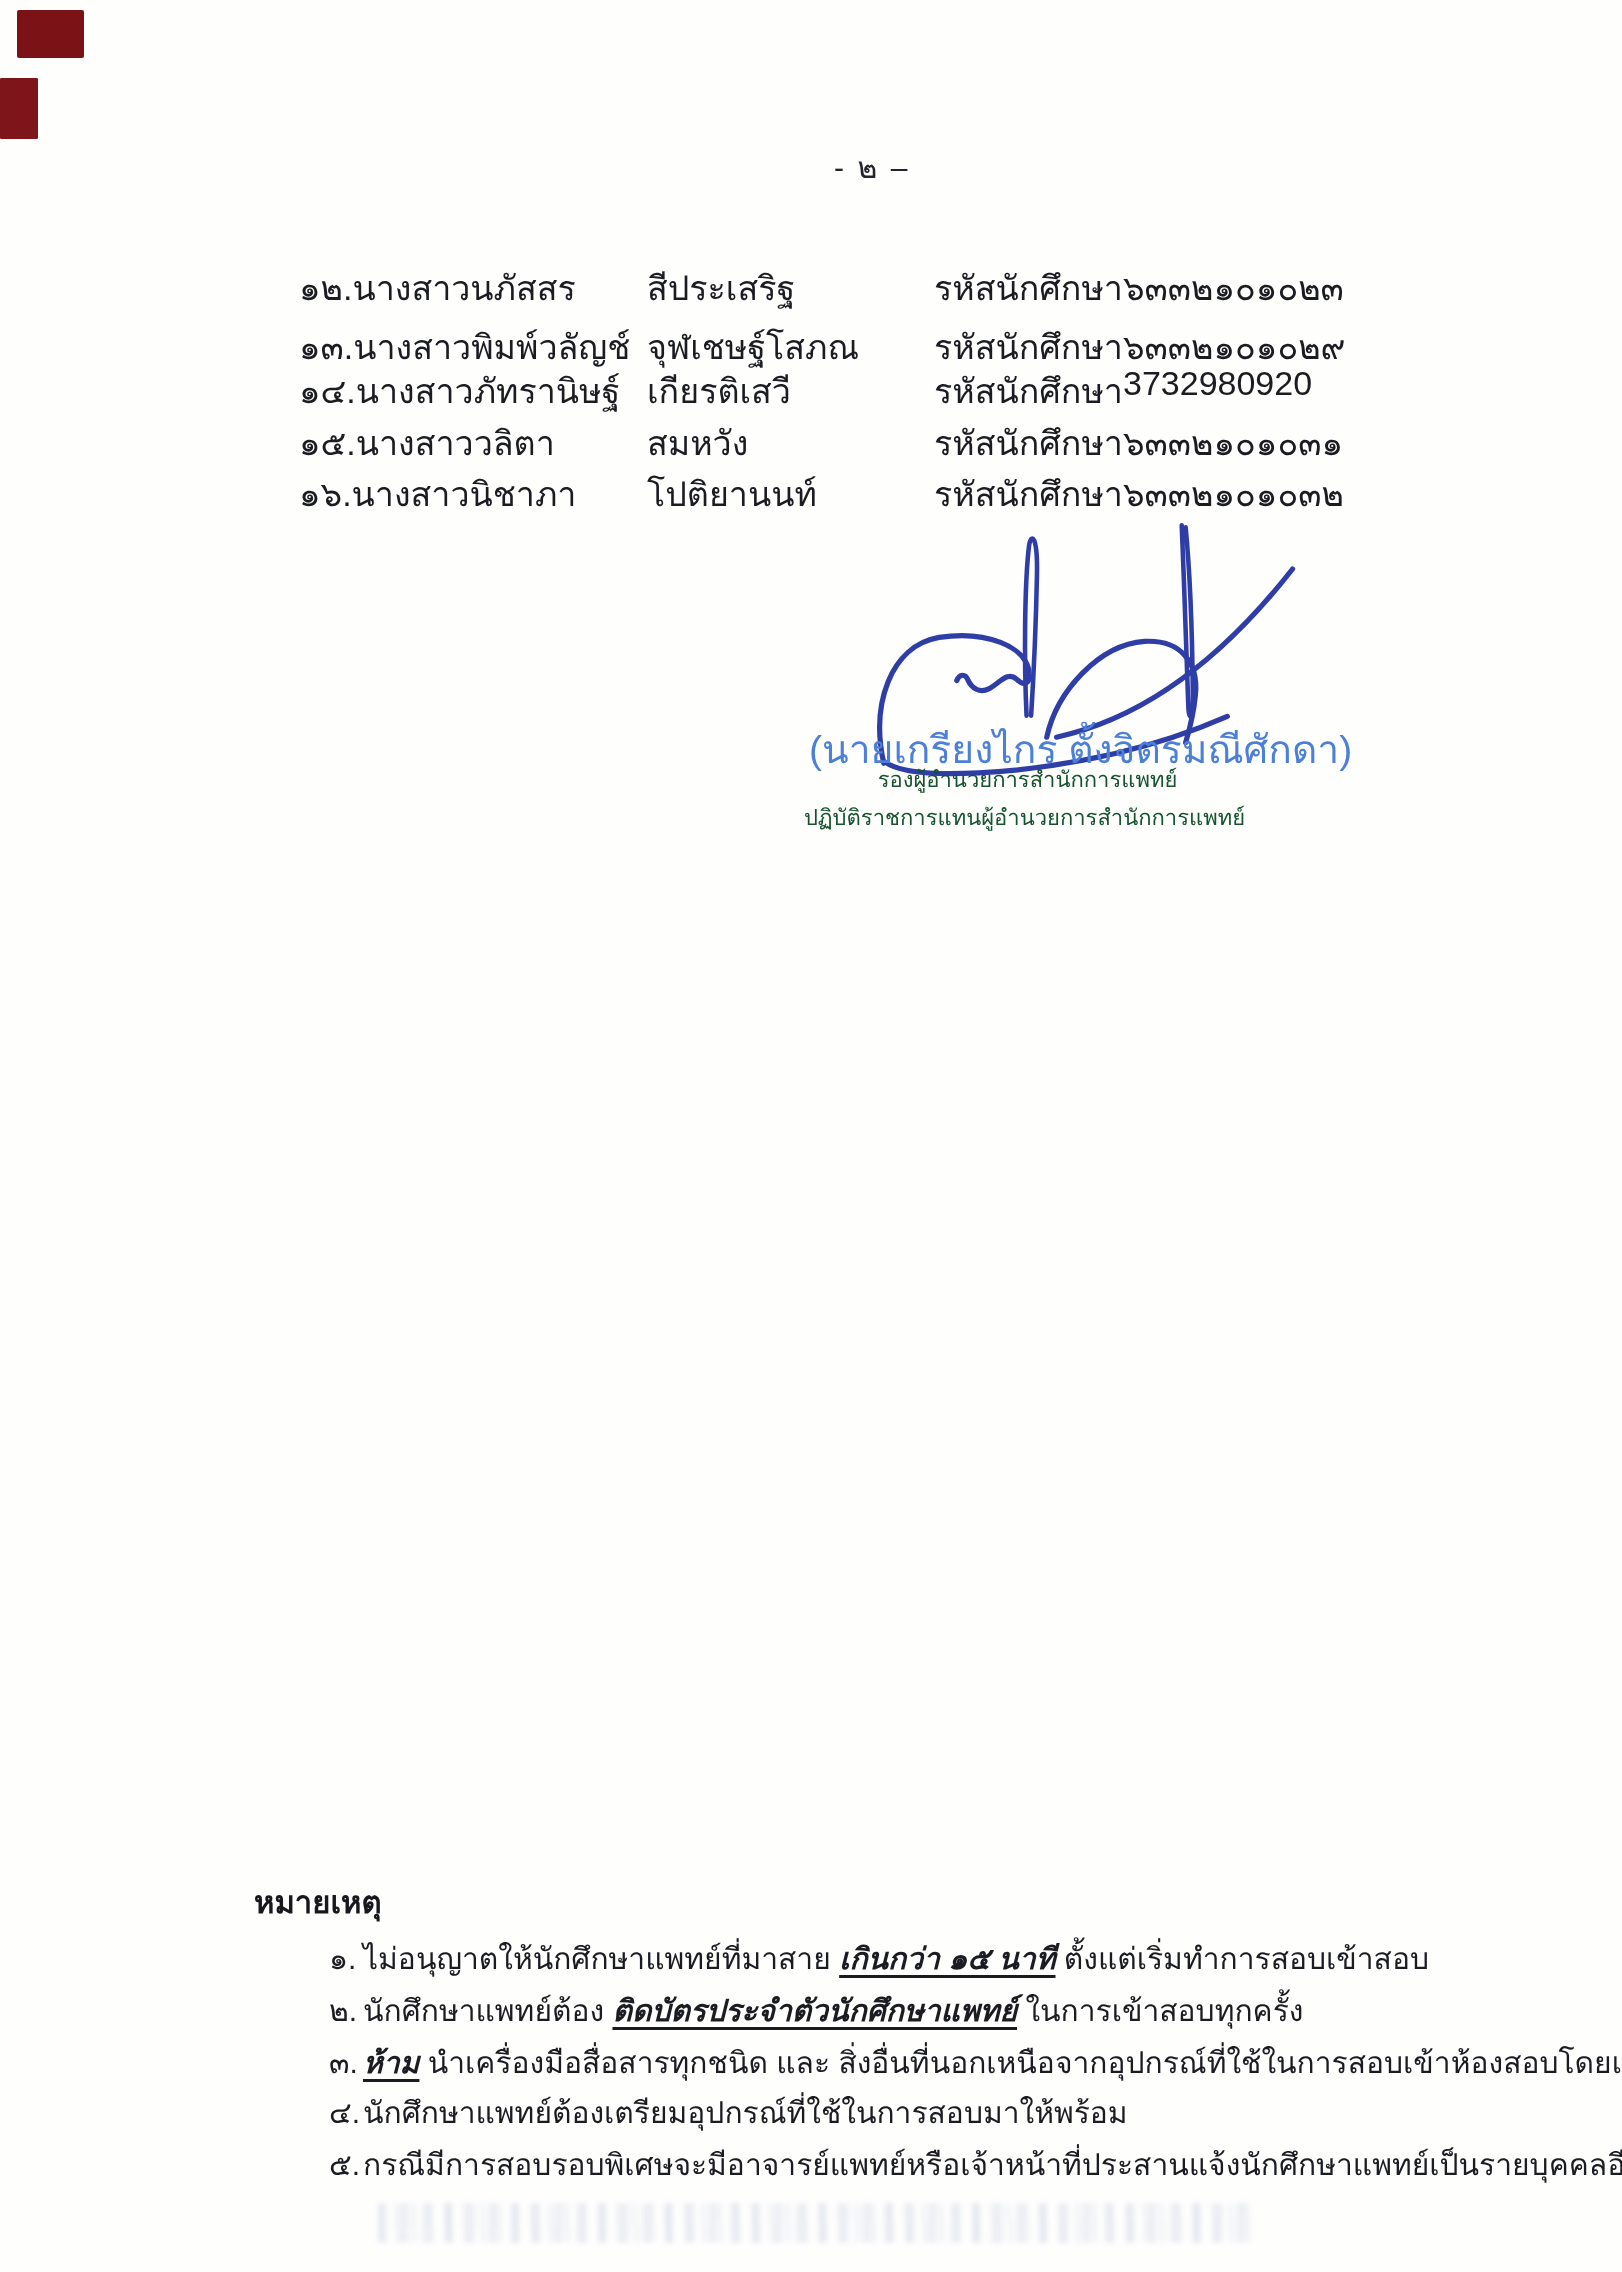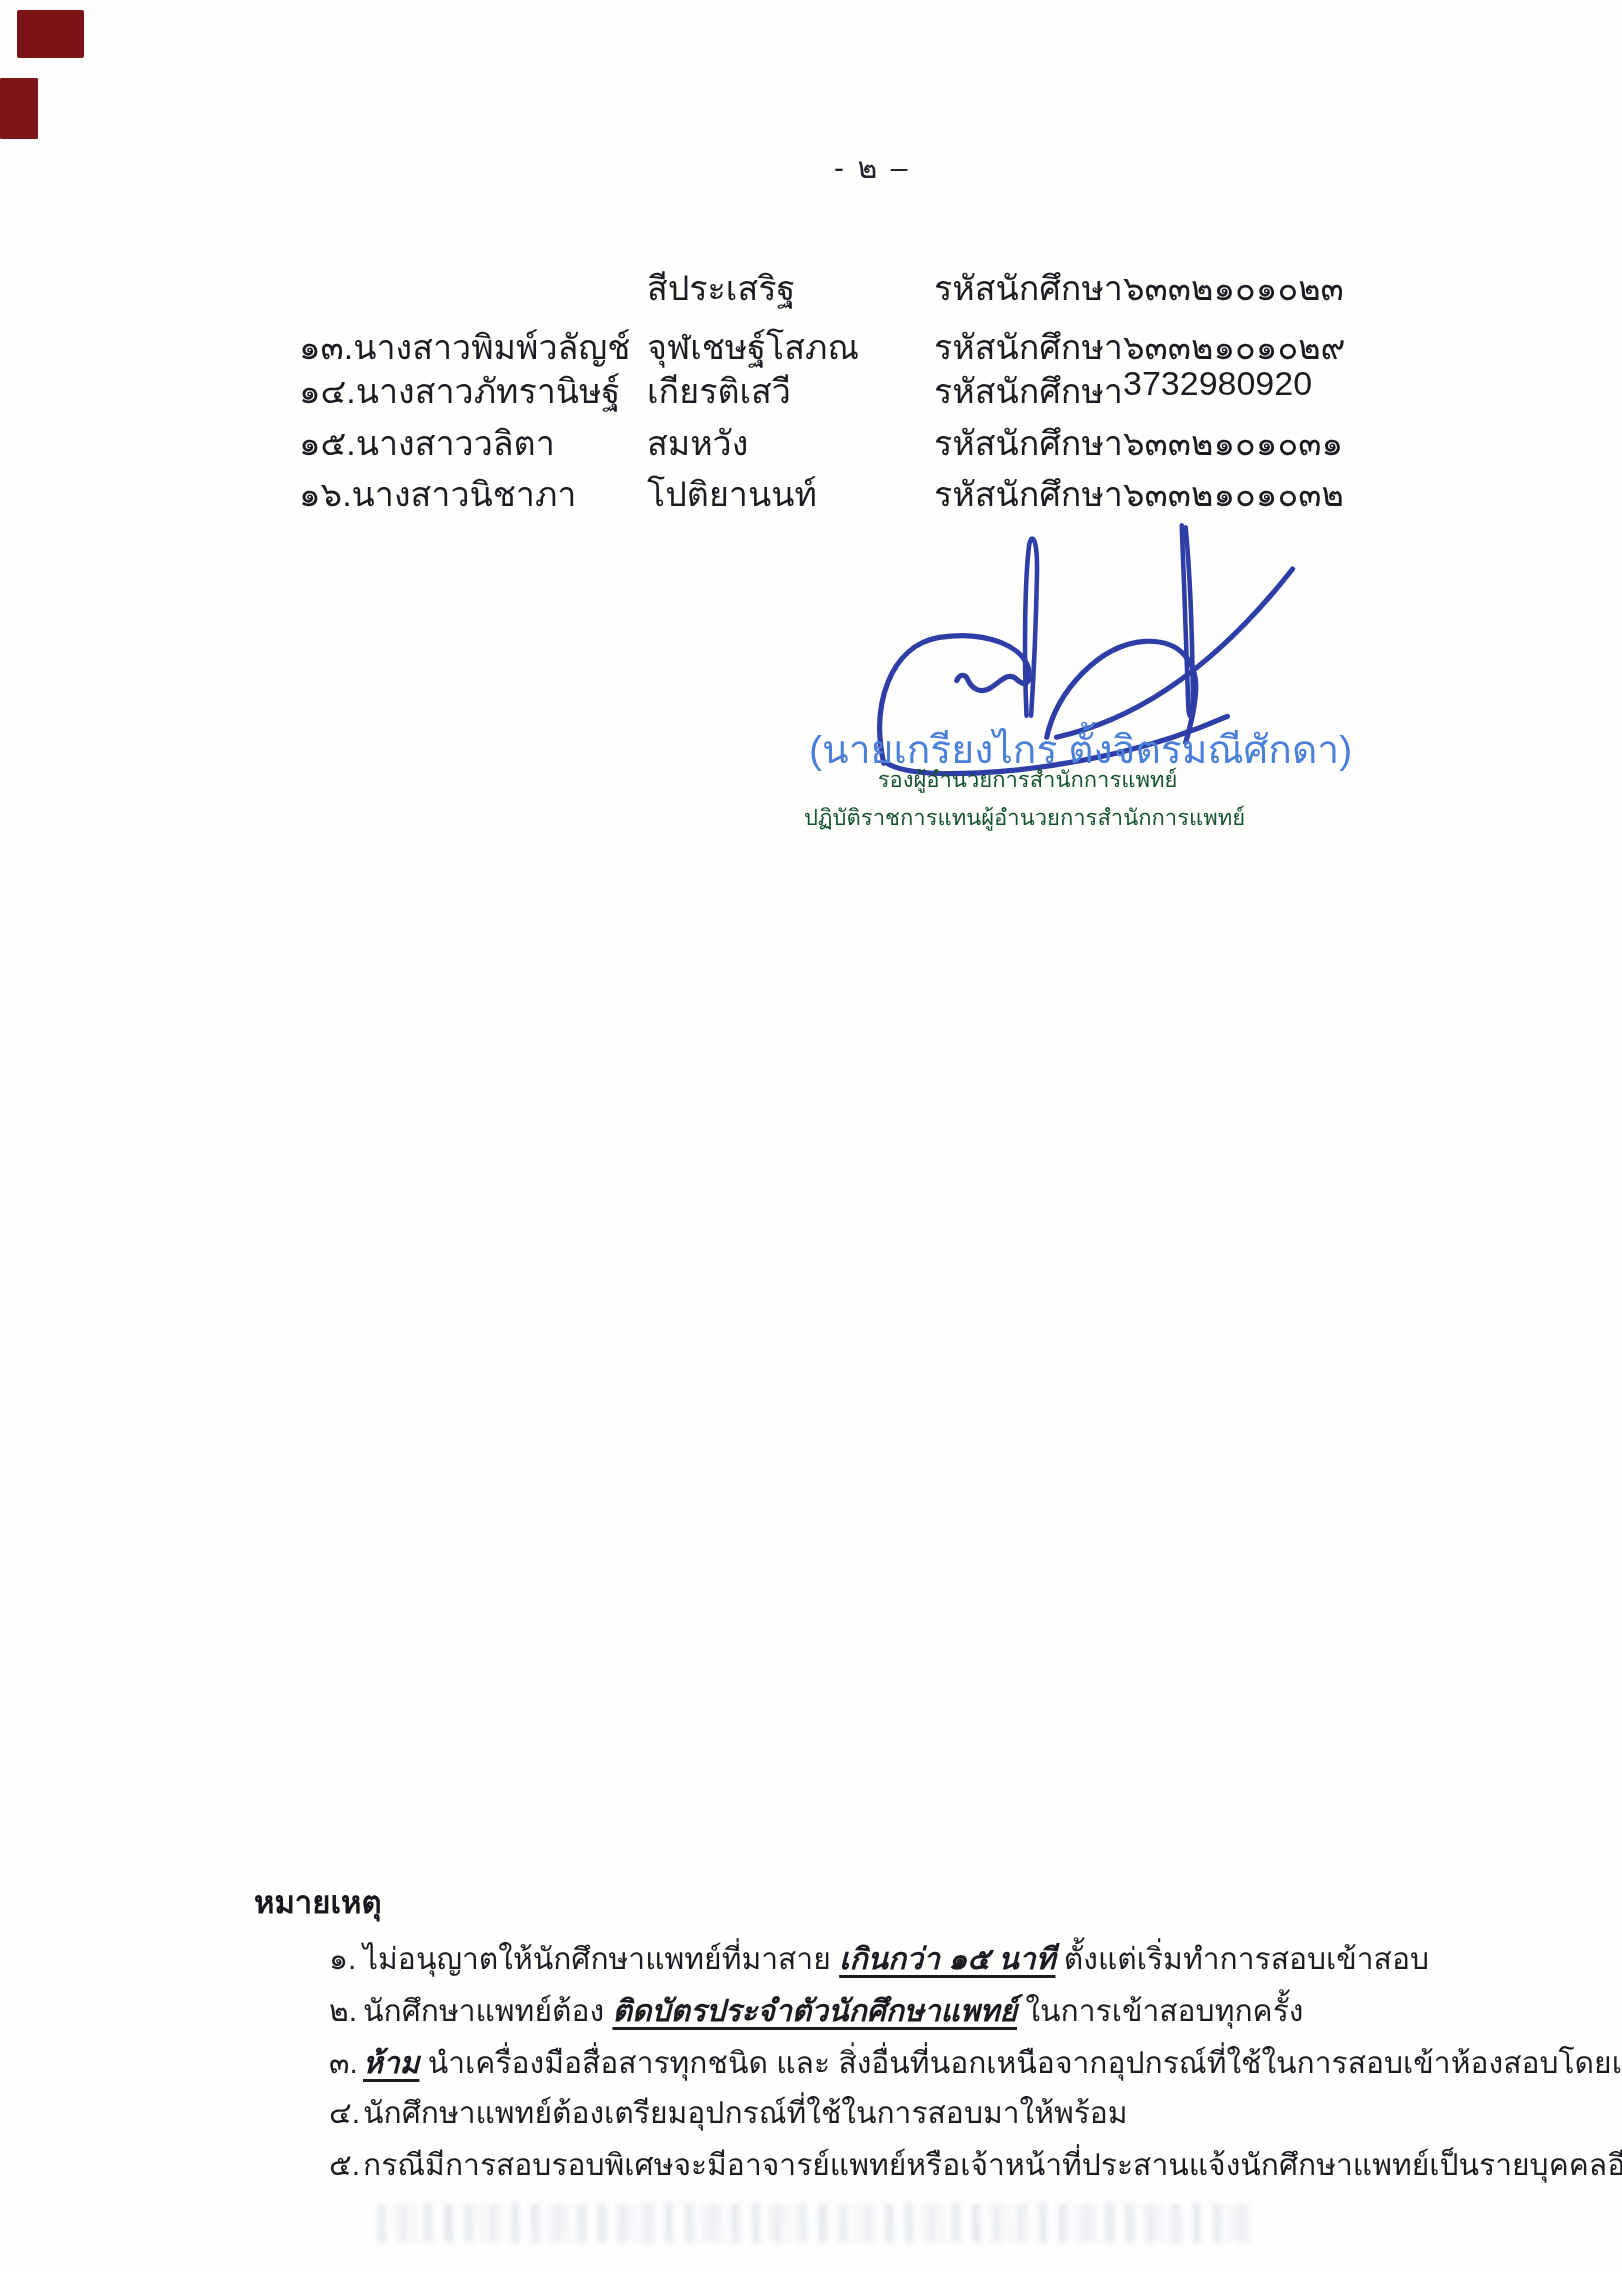--- a/index.html
+++ b/index.html
@@ -52,20 +52,21 @@
 
 <div class="page">
 
   <div class="artifact a1"></div>
   <div class="artifact a2"></div>
 
   <div class="page-number">- ๒ –</div>
 
   <section class="student-list">
       <div class="srow" style="top: 261px;">
+        <span class="c1">๑๒.นางสาวนภัสสร</span>
         <span class="c2">สีประเสริฐ</span>
         <span class="c3">รหัสนักศึกษา</span>
         <span class="c4">๖๓๓๒๑๐๑๐๒๓</span>
       </div>
       <div class="srow" style="top: 320px; padding-left: 41px;">
         <span class="c1">๑๓.นางสาวพิมพ์วลัญช์</span>
         <span class="c2">จุฬเชษฐ์โสภณ</span>
         <span class="c3">รหัสนักศึกษา</span>
         <span class="c4">๖๓๓๒๑๐๑๐๒๙</span>
       </div>

